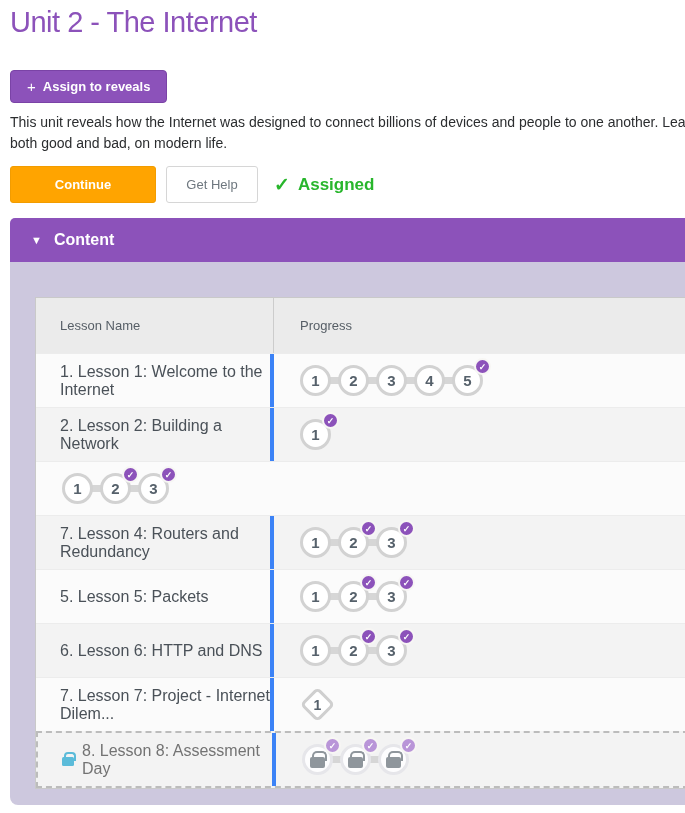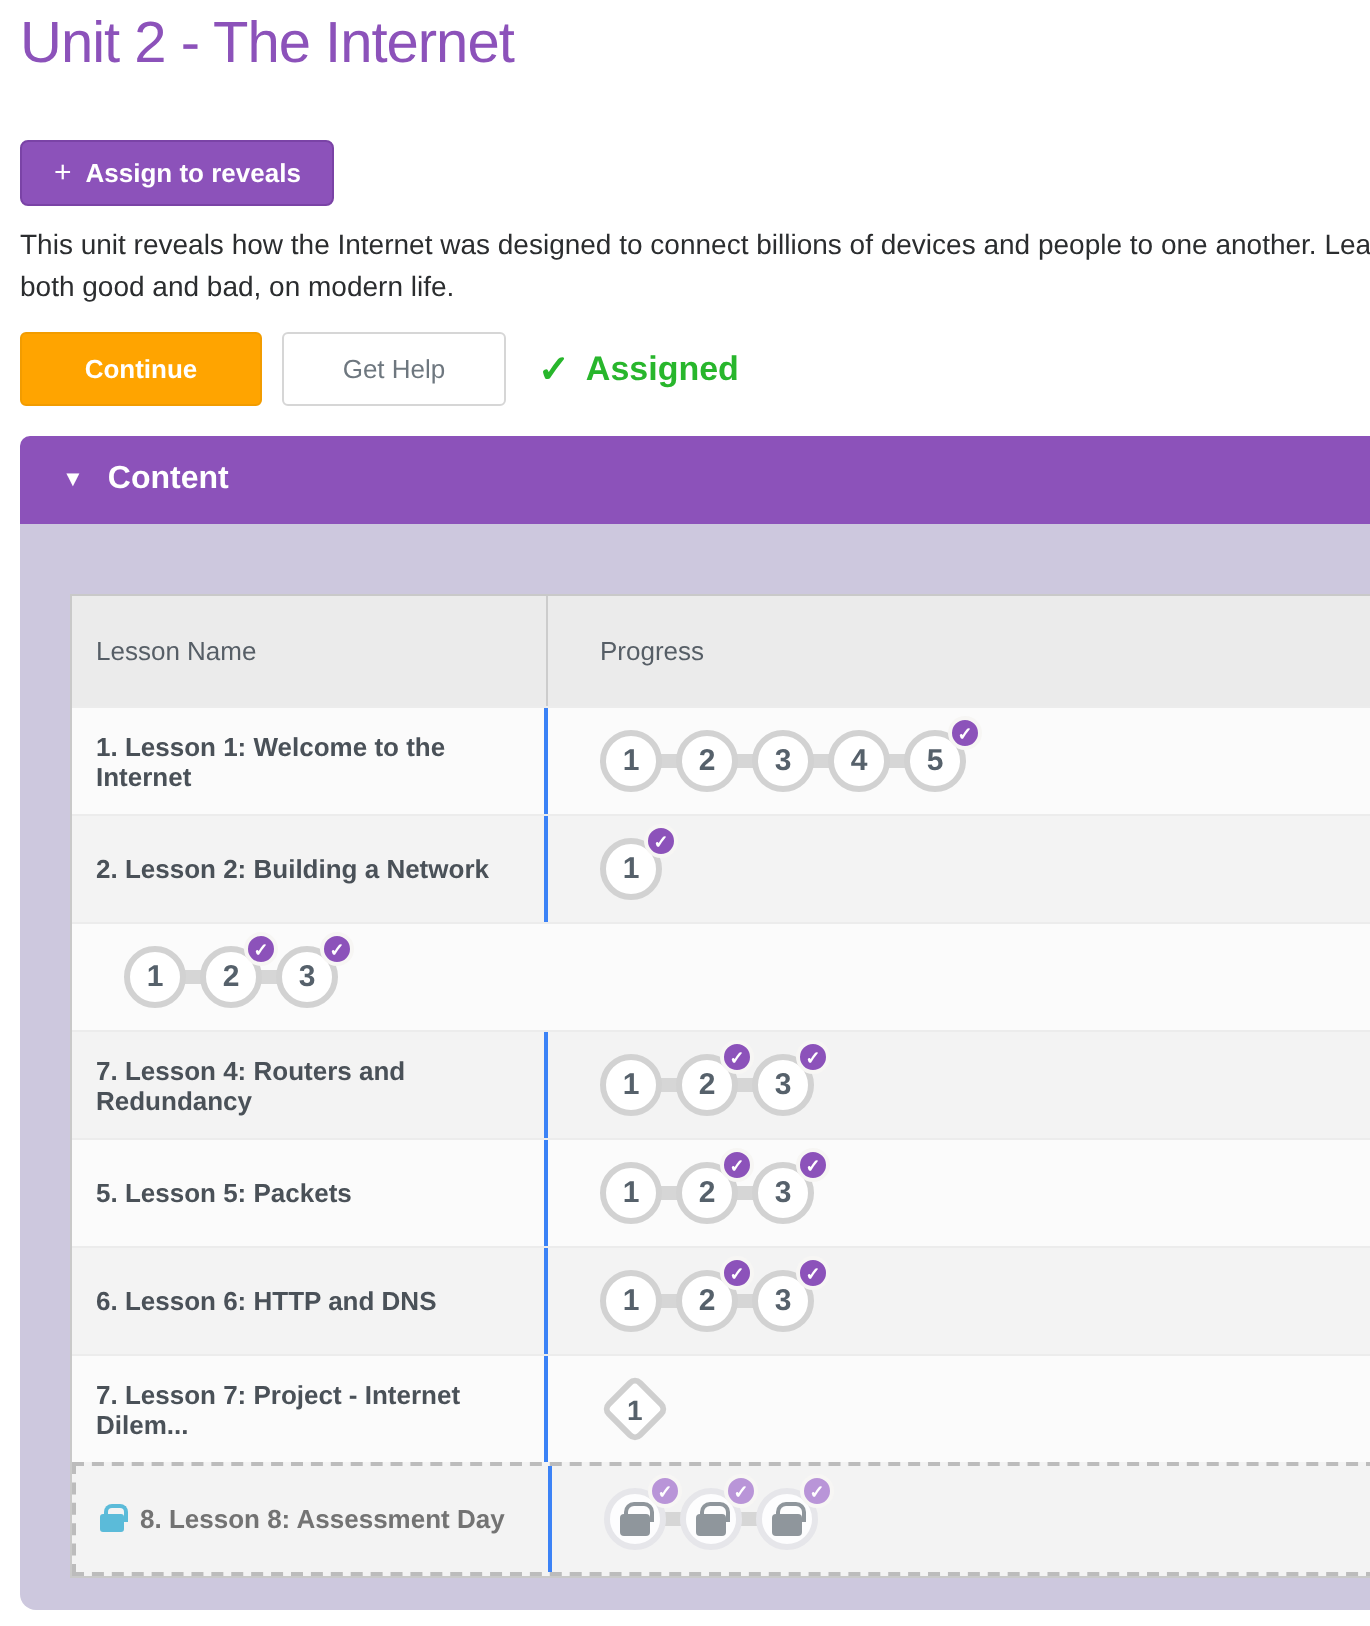--- a/index.html
+++ b/index.html
@@ -42,31 +42,31 @@
     color: #2b2d2f;
   }
   .description div { white-space: nowrap; }
   .btn-row {
     display: flex;
     align-items: center;
     margin: 12px 0 0 10px;
     height: 37px;
   }
   .continue-btn {
-    width: 121px; height: 37px;
+    width: 146px; height: 37px;
     background: #ffa400;
     border: 1px solid #f29c00;
     border-radius: 3px;
     color: #fff;
     font-size: 13px;
     font-weight: bold;
     cursor: pointer;
   }
   .gethelp-btn {
-    width: 112px; height: 37px;
+    width: 92px; height: 37px;
     margin-left: 10px;
     background: #fff;
     border: 1px solid #d6d6d6;
     border-radius: 3px;
     color: #6e777f;
     font-size: 13px;
     cursor: pointer;
   }
   .assigned {
     display: flex;
@@ -112,36 +112,36 @@
     display: flex;
     height: 55px;
     background: #ebebeb;
     font-size: 13px;
     color: #565e66;
   }
   .cell { display: flex; align-items: center; }
   .name-col {
     width: 238px;
     flex: 0 0 238px;
-    padding-left: 12px;
+    padding-left: 24px;
     border-right: 1px solid #cccccc;
   }
   .prog-col { flex: 1; padding-left: 26px; }
   .row {
     display: flex;
     height: 54px;
     border-top: 1px solid #ececec;
   }
   .row.odd  { background: #fbfbfb; }
   .row.even { background: #f3f3f3; }
   .row .name-col {
-    font-size: 13px;
-    font-weight: bold;
+    font-size: 16px;
+    font-weight: normal;
     color: #4a5158;
-    border-right: 2px solid #3b82f6;
+    border-right: 4px solid #3b82f6;
     cursor: pointer;
   }
   .row.locked-row {
     border: 2px dashed #bcbcbc;
     border-right: none;
     height: 57px;
   }
   .row.locked-row .name-col { color: #737373; gap: 8px; }
   
   .prog-col { position: relative; }

